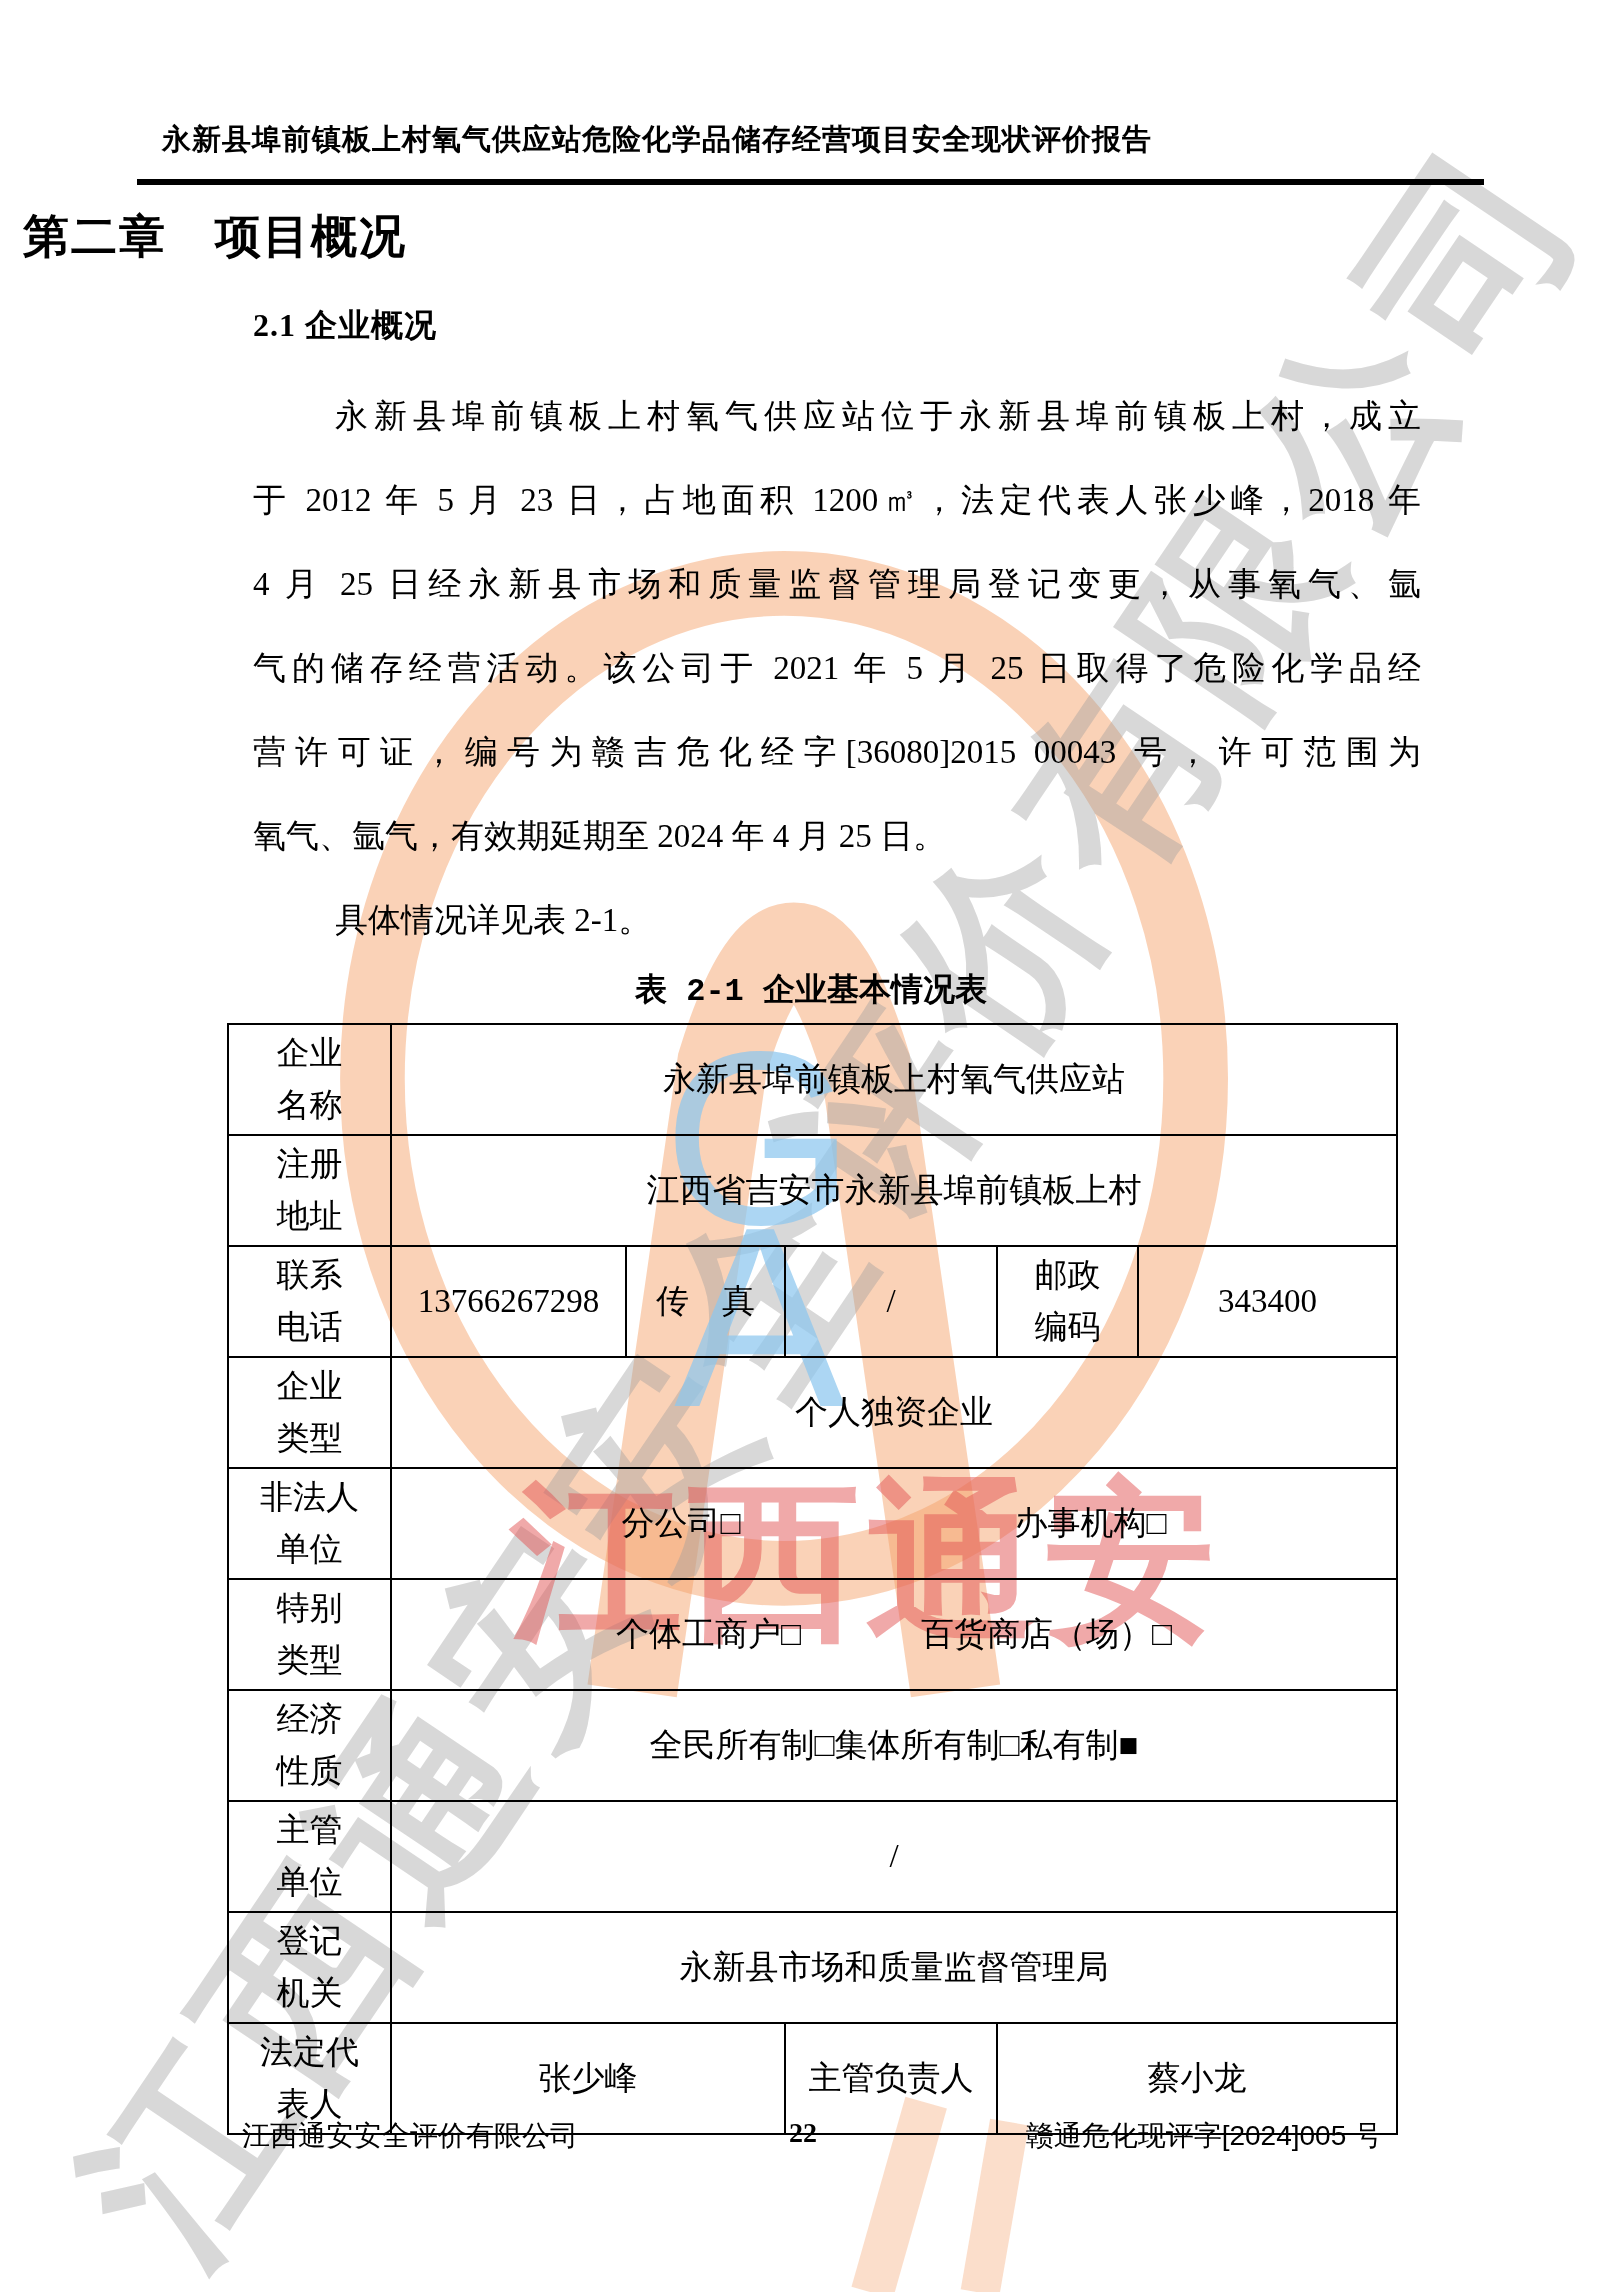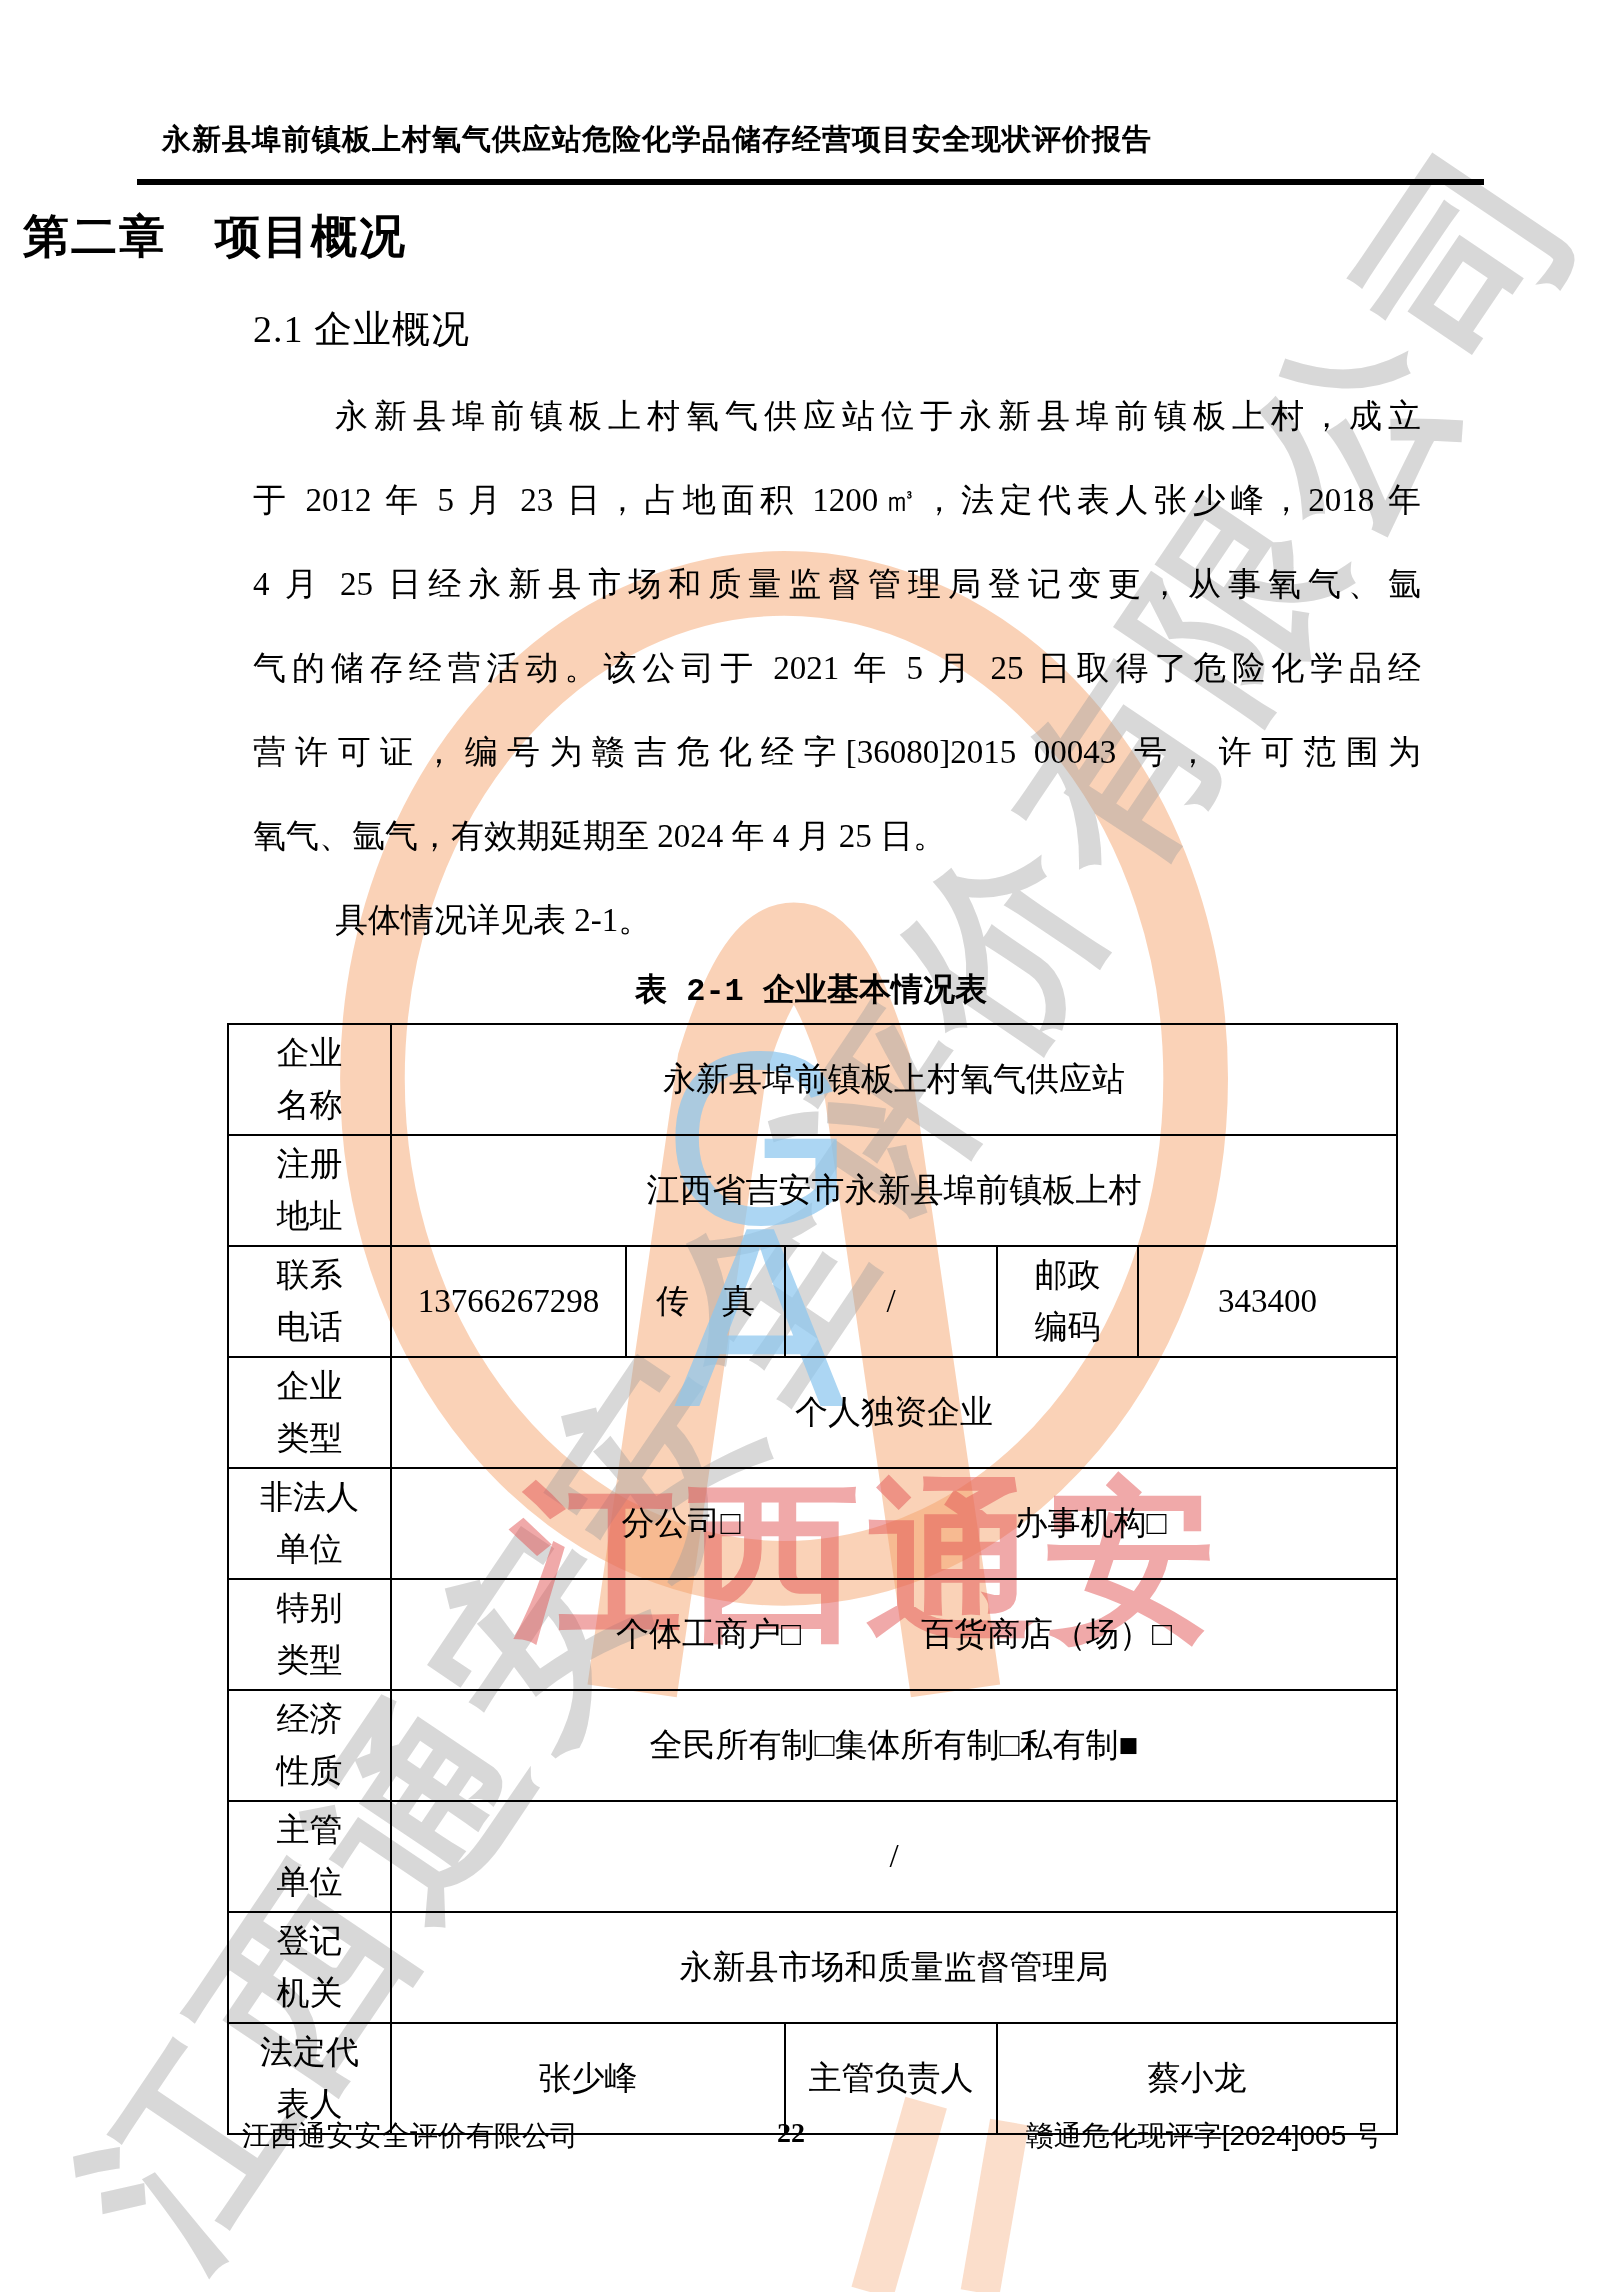--- a/index.html
+++ b/index.html
@@ -49,21 +49,21 @@
   #header-rule{
     left:137px;top:179px;width:1347px;height:5.9px;
     background:#000;
   }
   #chapter-title{
     left:0;top:206px;width:1621px;
     font-weight:bold;font-size:46px;letter-spacing:2px;padding-left:23px;
   }
   #section-heading{
     left:253px;top:304px;
-    font-weight:normal;font-size:38px;letter-spacing:1px;
+    font-weight:bold;font-size:32px;letter-spacing:1px;
   }
   #paragraph{
     left:253px;top:374px;width:1168px;
     font-size:33px;line-height:84px;
   }
   .para-line{height:84px;}
   .just{text-align:justify;text-align-last:justify;}
   .ind{text-indent:82px;}
   #table-caption{
     left:227px;top:968px;width:1168px;
@@ -92,21 +92,21 @@
   .gap110{}
   #footer{
     left:0;top:2117px;width:1621px;height:43px;
   }
   #footer-company{
     position:absolute;left:242px;top:0;
     font-family:"Liberation Sans","DejaVu Sans",sans-serif;
     font-size:28px;
   }
   #footer-page{
-    position:absolute;left:4px;top:0;width:1574px;
+    position:absolute;left:16px;top:0;width:1574px;
     text-align:center;font-size:28px;font-weight:bold;
   }
   #footer-doc{
     position:absolute;right:239px;top:0;
     font-family:"Liberation Sans","DejaVu Sans",sans-serif;
     font-size:28px;
   }
 </style>
 </head>
 <body>

